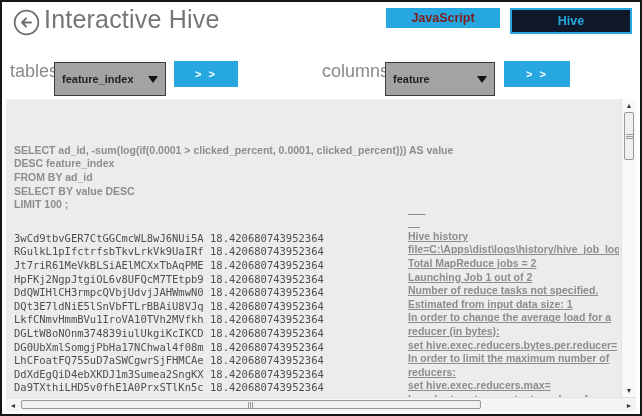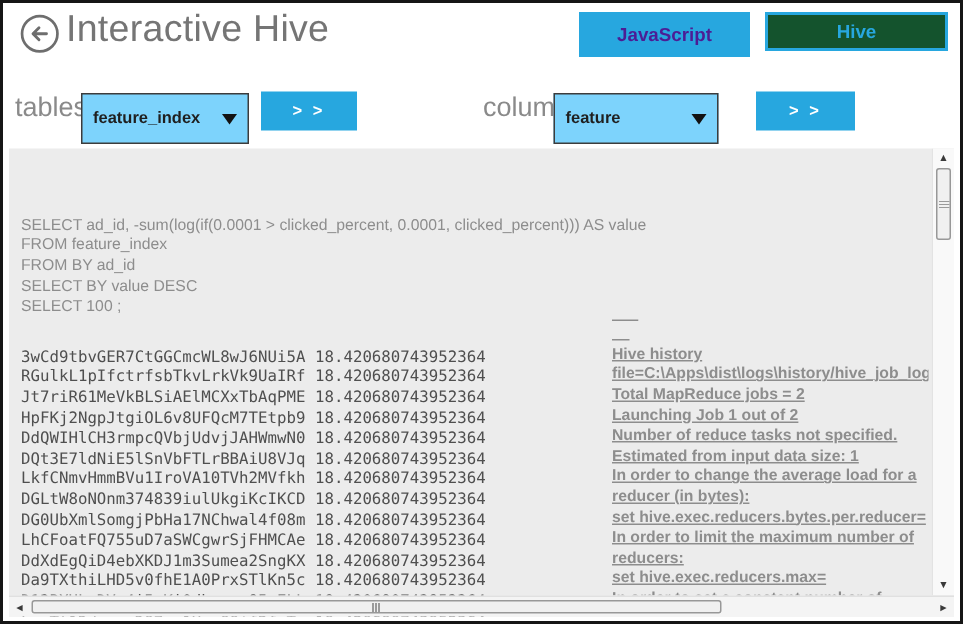--- a/index.html
+++ b/index.html
@@ -5,38 +5,38 @@
   :root { --accent:#27A7DF; --panel_bg:#ECECEC; --title_text:#757575; --query_text:#8D8D8D; --result_text:#4F4F4F; }
   * { box-sizing:border-box; margin:0; padding:0; }
   body { background:#fff; font-family:"Liberation Sans", sans-serif; }
   .frame { position:relative; width:642px; height:416px; border:2px solid #161616; background:#fff; overflow:hidden; }
   .abs { position:absolute; }
 
   
   .back-btn { left:11px; top:7px; width:27px; height:27px; cursor:pointer; background:none; border:none; }
   .title { left:42px; top:3px; font-size:25px; font-weight:300; color:var(--title_text); letter-spacing:0.2px; white-space:nowrap; }
   .btn { display:flex; align-items:center; justify-content:center; font-size:12.5px; font-weight:700; cursor:pointer; }
-  .btn-js { left:384px; top:6px; width:114px; height:30px; background:var(--accent); color:#4c1d95; border:none; }
-  .btn-hive { left:508px; top:6px; width:122px; height:26px; background:#14532d; color:var(--accent); border:2px solid var(--accent); }
+  .btn-js { left:384px; top:6px; width:114px; height:20px; background:var(--accent); color:#7f1d1d; border:none; }
+  .btn-hive { left:508px; top:6px; width:122px; height:26px; background:#0f172a; color:var(--accent); border:2px solid var(--accent); }
 
   
   .ctl-label { font-size:18px; font-weight:300; color:#8a8a8a; white-space:nowrap; }
   .lbl-tables { left:8px; top:59px; }
   .lbl-columns { left:320px; top:59px; }
-  .dd { display:flex; align-items:center; justify-content:space-between; background:#7dd3fc; border:1px solid #3c3c3c; padding:16px 7px; font-size:11px; font-weight:700; color:#1f1f1f; cursor:pointer; }
+  .dd { display:flex; align-items:center; justify-content:space-between; background:#a3a3a3; border:1px solid #3c3c3c; padding:16px 7px; font-size:11px; font-weight:700; color:#1f1f1f; cursor:pointer; }
   .dd-tables { left:52px; top:60px; width:112px; height:24px; }
-  .dd-columns { left:367px; top:60px; width:110px; height:24px;gap:32px; }
+  .dd-columns { left:383px; top:60px; width:110px; height:24px;gap:32px; }
   .caret { width:0; height:0; border-left:5px solid transparent; border-right:5px solid transparent; border-top:7px solid #121212; margin-left:6px; }
   .btn-transfer { background:var(--accent); color:#fff; border:none; font-size:11px; font-weight:700; letter-spacing:2px; }
   .btn-t { left:172px; top:59px; width:64px; height:26px; }
   .btn-c { left:502px; top:59px; width:66px; height:26px; }
 
   
   .results { left:4px; top:97px; width:630px; height:312px; background:var(--panel_bg); overflow:hidden; }
-  .query-block { left:8px; top:4px; font-size:10.5px; font-weight:400; color:var(--query_text); line-height:13.6px; white-space:pre; }
+  .query-block { left:8px; top:4px; font-size:10.5px; font-weight:700; color:var(--query_text); line-height:13.6px; white-space:pre; }
   .rows-block { left:8px; top:92px; font-family:"DejaVu Sans Mono", monospace; font-size:10.5px; color:var(--result_text); line-height:13.6px; white-space:pre; }
   .log-block { left:402px; top:90px; width:211px; height:208px; font-size:10.5px; font-weight:700; color:var(--query_text); line-height:13.6px; white-space:pre; overflow:hidden;text-decoration:underline; }
 
   
   .vscroll { right:0; top:0; width:15px; height:298px; background:#f9f9f9; border-left:1px solid #e3e3e3; }
   .sb-arrow { position:absolute; font-size:7px; color:#3a3a3a; line-height:7px; width:100%; text-align:center; cursor:pointer; }
   .v-up { top:3px; }
   .v-down { bottom:3px; }
   .v-thumb { position:absolute; left:2px; top:13px; width:10px; height:48px; background:#f0f0f0; border:1px solid #989898; border-radius:2px; display:flex; align-items:center; justify-content:center; cursor:pointer; }
   .v-grip { width:7px; height:5px; background:repeating-linear-gradient(0deg,#9a9a9a 0 1px, transparent 1px 2px); }
@@ -74,21 +74,21 @@
   <div class="abs dd dd-columns">
     <span>feature</span>
     <span class="caret"></span>
   </div>
   <button class="abs btn btn-transfer btn-c">&gt; &gt;</button>
 
   <div class="abs results">
 
     <div class="abs query-block">
       
-    <div class="qline">SELECT ad_id, -sum(log(if(0.0001 &gt; clicked_percent, 0.0001, clicked_percent))) AS value</div><div class="qline">FROM feature_index</div><div class="qline">FROM BY ad_id</div><div class="qline">SELECT BY value DESC</div><div class="qline">SELECT 100 ;</div></div>
+    <div class="qline">SELECT ad_id, -sum(log(if(0.0001 &gt; clicked_percent, 0.0001, clicked_percent))) AS value</div><div class="qline">DESC feature_index</div><div class="qline">FROM BY ad_id</div><div class="qline">SELECT BY value DESC</div><div class="qline">LIMIT 100 ;</div></div>
 
     <div class="abs rows-block">
       
     <div class="rrow"><span>3wCd9tbvGER7CtGGCmcWL8wJ6NUi5A</span> <span>18.420680743952364</span></div><div class="rrow"><span>RGulkL1pIfctrfsbTkvLrkVk9UaIRf</span> <span>18.420680743952364</span></div><div class="rrow"><span>Jt7riR61MeVkBLSiAElMCXxTbAqPME</span> <span>18.420680743952364</span></div><div class="rrow"><span>HpFKj2NgpJtgiOL6v8UFQcM7TEtpb9</span> <span>18.420680743952364</span></div><div class="rrow"><span>DdQWIHlCH3rmpcQVbjUdvjJAHWmwN0</span> <span>18.420680743952364</span></div><div class="rrow"><span>DQt3E7ldNiE5lSnVbFTLrBBAiU8VJq</span> <span>18.420680743952364</span></div><div class="rrow"><span>LkfCNmvHmmBVu1IroVA10TVh2MVfkh</span> <span>18.420680743952364</span></div><div class="rrow"><span>DGLtW8oNOnm374839iulUkgiKcIKCD</span> <span>18.420680743952364</span></div><div class="rrow"><span>DG0UbXmlSomgjPbHa17NChwal4f08m</span> <span>18.420680743952364</span></div><div class="rrow"><span>LhCFoatFQ755uD7aSWCgwrSjFHMCAe</span> <span>18.420680743952364</span></div><div class="rrow"><span>DdXdEgQiD4ebXKDJ1m3Sumea2SngKX</span> <span>18.420680743952364</span></div><div class="rrow"><span>Da9TXthiLHD5v0fhE1A0PrxSTlKn5c</span> <span>18.420680743952364</span></div><div class="rrow"><span>D13BXHLrDVa4i5nKi0dhenooO5sELL</span> <span>18.420680743952364</span></div><div class="rrow"><span>LgcTt1DduawxDO7nm1HaoO8ifRfaTm</span> <span>18.420680743952364</span></div></div>
 
     <div class="abs log-block">
       
     <div class="lline">Hive history</div><div class="lline">file=C:\Apps\dist\logs\history/hive_job_log_R</div><div class="lline">Total MapReduce jobs = 2</div><div class="lline">Launching Job 1 out of 2</div><div class="lline">Number of reduce tasks not specified.</div><div class="lline">Estimated from input data size: 1</div><div class="lline">In order to change the average load for a</div><div class="lline">reducer (in bytes):</div><div class="lline">set hive.exec.reducers.bytes.per.reducer=</div><div class="lline">In order to limit the maximum number of</div><div class="lline">reducers:</div><div class="lline">set hive.exec.reducers.max=</div><div class="lline">In order to set a constant number of</div></div>
 
     <div class="abs vscroll">

